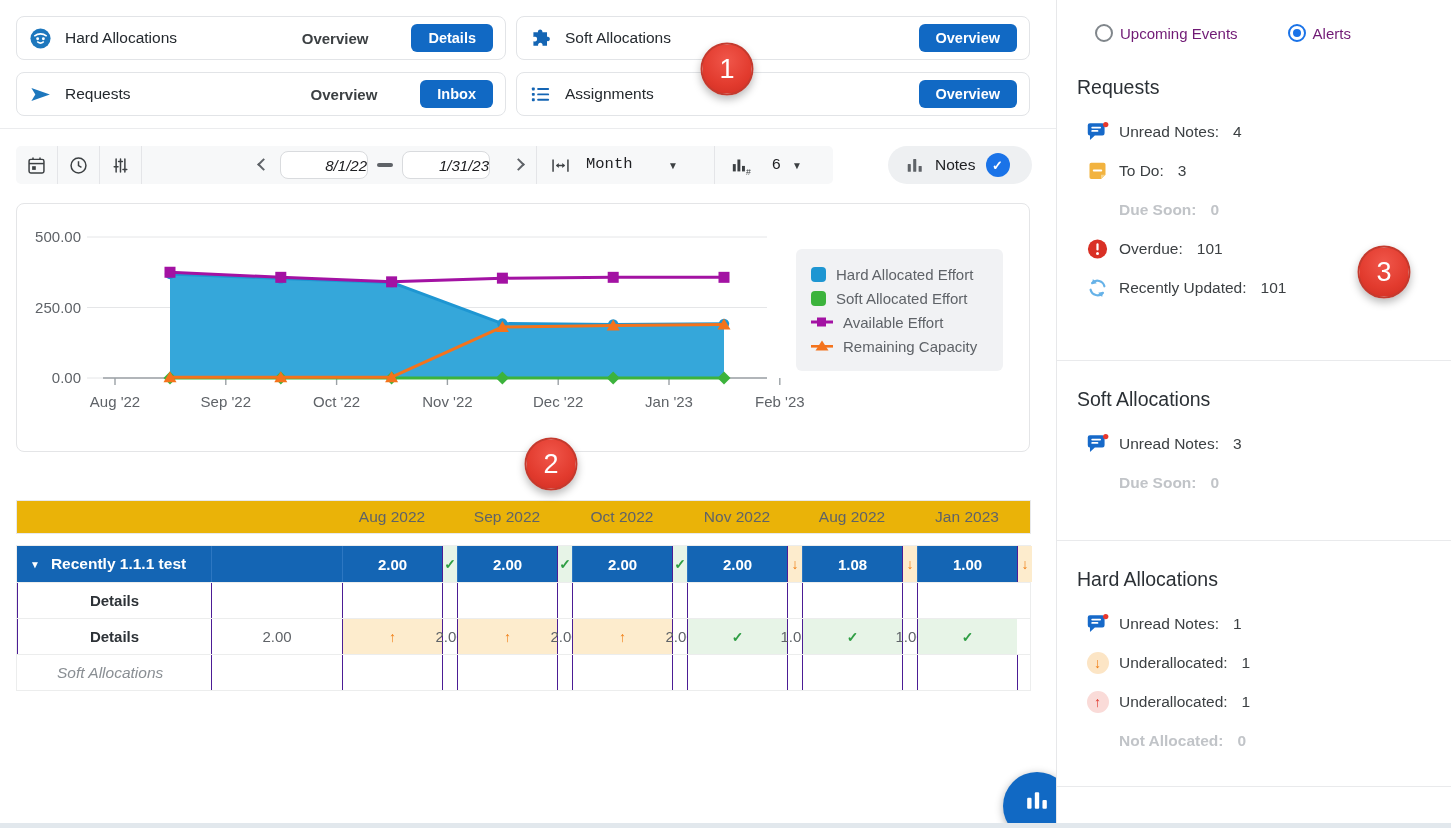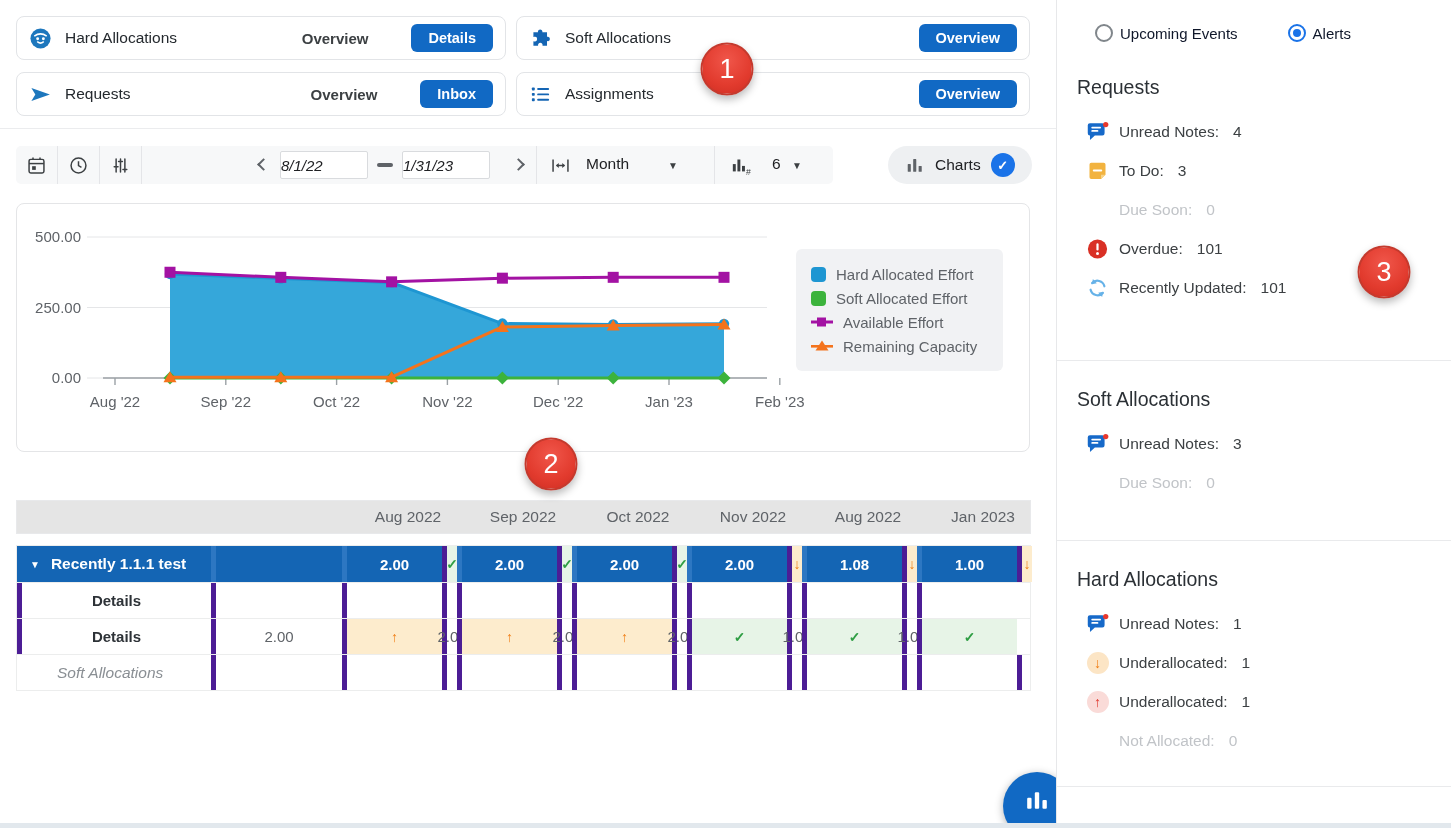--- a/index.html
+++ b/index.html
@@ -32,21 +32,21 @@
     background:#f7f8f9; border-radius:5px;
   }
   .tb-sep { position:absolute; top:0; width:1px; height:38px; background:#e4e5e8; }
   .tb-iconbtn { position:absolute; top:0; width:41px; height:38px; display:flex; align-items:center; justify-content:center; cursor:pointer; }
   .tb-iconbtn svg { width:21px; height:21px; }
   .chev { display:inline-block; width:9px; height:9px; border-left:2.6px solid #5f6368; border-bottom:2.6px solid #5f6368; cursor:pointer; }
   .chev.left  { transform:rotate(45deg); }
   .chev.right { transform:rotate(225deg); }
   .date-input {
     position:absolute; top:5px; width:88px; height:28px; background:#fff;
-    border:1px solid #d9dbde; border-radius:2px; text-align:left;
+    border:1px solid #d9dbde; border-radius:8px; text-align:right;
     font-family:inherit; font-size:15px; font-style:italic; color:#202124;
   }
   .tb-text { position:absolute; top:9px; font-size:15.5px; color:#202124; }
   .caret { font-size:10px; color:#3c4043; position:absolute; top:14px; }
   .dash { position:absolute; top:17px; width:16px; height:3.5px; background:#5f6368; border-radius:2px; }
   .charts-pill {
     position:absolute; left:888px; top:146px; height:38px; width:144px;
     background:#eef0f2; border-radius:19px; display:flex; align-items:center;
     gap:10px; padding:0 7px 0 17px; cursor:pointer;
   }
@@ -67,27 +67,27 @@
     position:absolute; left:779px; top:45px; width:207px;
     background:#f1f2f4; border-radius:6px; padding:13px 10px 13px 15px;
   }
   .legend-row { display:flex; align-items:center; gap:10px; height:24px; font-size:15px; color:#5f6368; }
   .sw { flex:0 0 auto; }
 
   
   .t-row { display:grid; grid-template-columns:194px 131px repeat(6, 100px 15px); }
   .t-head {
     position:absolute; left:16px; top:500px; width:1015px; height:34px;
-    border:1px solid #e8e9eb; background:#e5e5e5;padding-left:16px;
+    border:1px solid #e8e9eb; background:#eab308;
   }
   .t-head .h-cell { display:flex; align-items:center; justify-content:center; font-size:15.5px; color:#5f6368; }
   .t-body { position:absolute; left:16px; top:545px; width:1015px; border:1px solid #eceded; }
   .t-body .t-row { border-bottom:1px solid #eceded; }
   .t-body .t-row:last-child { border-bottom:none; }
-  .cell { display:flex; align-items:center; justify-content:center; font-size:15px; color:#5f6368; height:35px; border-left:5px solid #4c1d95; }
+  .cell { display:flex; align-items:center; justify-content:center; font-size:15px; color:#5f6368; height:35px; border-left:1px solid #4c1d95; }
   .cell-name { justify-content:flex-start; border-left:none; color:#3c4043; font-size:15.5px; }
   .cell-details { font-weight:700; color:#2d3237; }
   .row-sec .cell { height:36px; }
   .row-sec .cell-name, .row-sec .cell-details, .row-sec .cell-value {
     background:#1465b4; color:#fff; border-left-color:#2d77c2;
   }
   .row-sec .cell-name { padding-left:13px; font-weight:600; }
   .row-sec .cell-value { font-weight:700; }
   .sec-caret { font-size:10px; margin-right:11px; cursor:pointer; }
   .row-per .cell-name, .row-grp .cell-name { padding-left:40px; }
@@ -102,30 +102,30 @@
     background:#fff; border-left:1px solid #e7e8ea; z-index:5;
   }
   .radio-row { position:absolute; left:38px; top:24px; display:flex; align-items:center; gap:50px; }
   .radio-item { display:flex; align-items:center; gap:7px; cursor:pointer; }
   .radio-dot { width:18px; height:18px; border-radius:50%; border:2px solid #80868b; position:relative; }
   .radio-dot.on { border-color:#1a73e8; }
   .radio-dot.on::after {
     content:""; position:absolute; left:3px; top:3px; width:8px; height:8px;
     border-radius:50%; background:#1a73e8;
   }
-  .radio-label { font-size:15px; color:#0f172a; }
+  .radio-label { font-size:15px; color:#701a75; }
   .sb-section { position:absolute; left:0; width:395px; }
   .sb-title { margin-left:20px; font-size:19.5px; font-weight:500; color:#2b3035; height:28px; }
   .sb-items { margin-top:8px; }
   .sb-item { display:flex; align-items:center; gap:9px; height:39px; padding-left:28px; cursor:pointer; }
   .sb-ico { width:25px; height:24px; display:flex; align-items:center; justify-content:center; flex:0 0 auto; }
   .sb-ico svg { width:23px; height:22px; }
   .sb-label, .sb-count { font-size:15.5px; color:#3c4043; }
   .sb-count { margin-left:5px; }
-  .sb-item.muted .sb-label, .sb-item.muted .sb-count { color:#c1c4c8; }
+  .sb-item.muted .sb-label, .sb-item.muted .sb-count { color:#c1c4c8;font-weight:bold; }
   .ring {
     width:22px; height:22px; border-radius:50%; display:flex; align-items:center;
     justify-content:center; font-size:14px; font-weight:700;
   }
   .sb-divider { position:absolute; left:0; width:395px; height:1px; background:#e9eaec; }
 
   
   .badge {
     position:absolute; width:53px; height:53px; border-radius:50%;
     background:radial-gradient(circle at 50% 32%, #f0564a 0%, #e23b2e 60%, #ce2d22 100%);
@@ -238,21 +238,21 @@
     <span class="tb-sep" style="left:520px;"></span>
     <span class="tb-iconbtn" style="left:524px;">
       <svg viewBox="0 0 24 24">
           <g stroke="#3c4043" stroke-width="1.7" fill="none">
             <path d="M3.5 5v14M20.5 5v14"></path>
             <path d="M7.5 12h9"></path>
           </g>
           <path fill="#3c4043" d="M10 9.2 6.8 12l3.2 2.8zM14 9.2l3.2 2.8L14 14.8z"></path>
         </svg>
     </span>
-    <span class="tb-text" style="left:570px;">Month</span>
+    <span class="tb-text" style="left:570px;font-family:Liberation Mono, monospace;">Month</span>
     <span class="caret" style="left:652px;">▼</span>
 
     <span class="tb-sep" style="left:698px;"></span>
     <span class="tb-iconbtn" style="left:703px; width:46px;">
       <svg viewBox="0 0 26 24" style="width:24px;height:22px;">
           <g fill="#3c4043">
             <rect x="3" y="11" width="3.2" height="8"></rect>
             <rect x="8" y="6" width="3.2" height="13"></rect>
             <rect x="13" y="13" width="3.2" height="6"></rect>
           </g>
@@ -262,21 +262,21 @@
     <span class="tb-text" style="left:756px;">6</span>
     <span class="caret" style="left:776px;">▼</span>
   </div>
 
   <div class="charts-pill">
     <svg viewBox="0 0 22 22" fill="#5f6368">
         <rect x="3" y="10" width="3.4" height="8.5" rx="0.6"></rect>
         <rect x="9" y="4.5" width="3.4" height="14" rx="0.6"></rect>
         <rect x="15" y="12" width="3.4" height="6.5" rx="0.6"></rect>
       </svg>
-    <span class="pill-label">Charts</span>
+    <span class="pill-label">Notes</span>
     <span class="check-circle">✓</span>
   </div>
 
   <div class="chart-card">
     <svg id="chart-svg" viewBox="0 0 1012 247" width="1012" height="247">
         <line x1="70" y1="33" x2="750" y2="33" stroke="#e5e6e8" stroke-width="1"></line>
         <text x="64" y="38" text-anchor="end" font-size="15" fill="#5f6368">500.00</text>
         <line x1="70" y1="103.5" x2="750" y2="103.5" stroke="#e5e6e8" stroke-width="1"></line>
         <text x="64" y="108.5" text-anchor="end" font-size="15" fill="#5f6368">250.00</text>
         <line x1="70" y1="174" x2="750" y2="174" stroke="#e5e6e8" stroke-width="1"></line>

